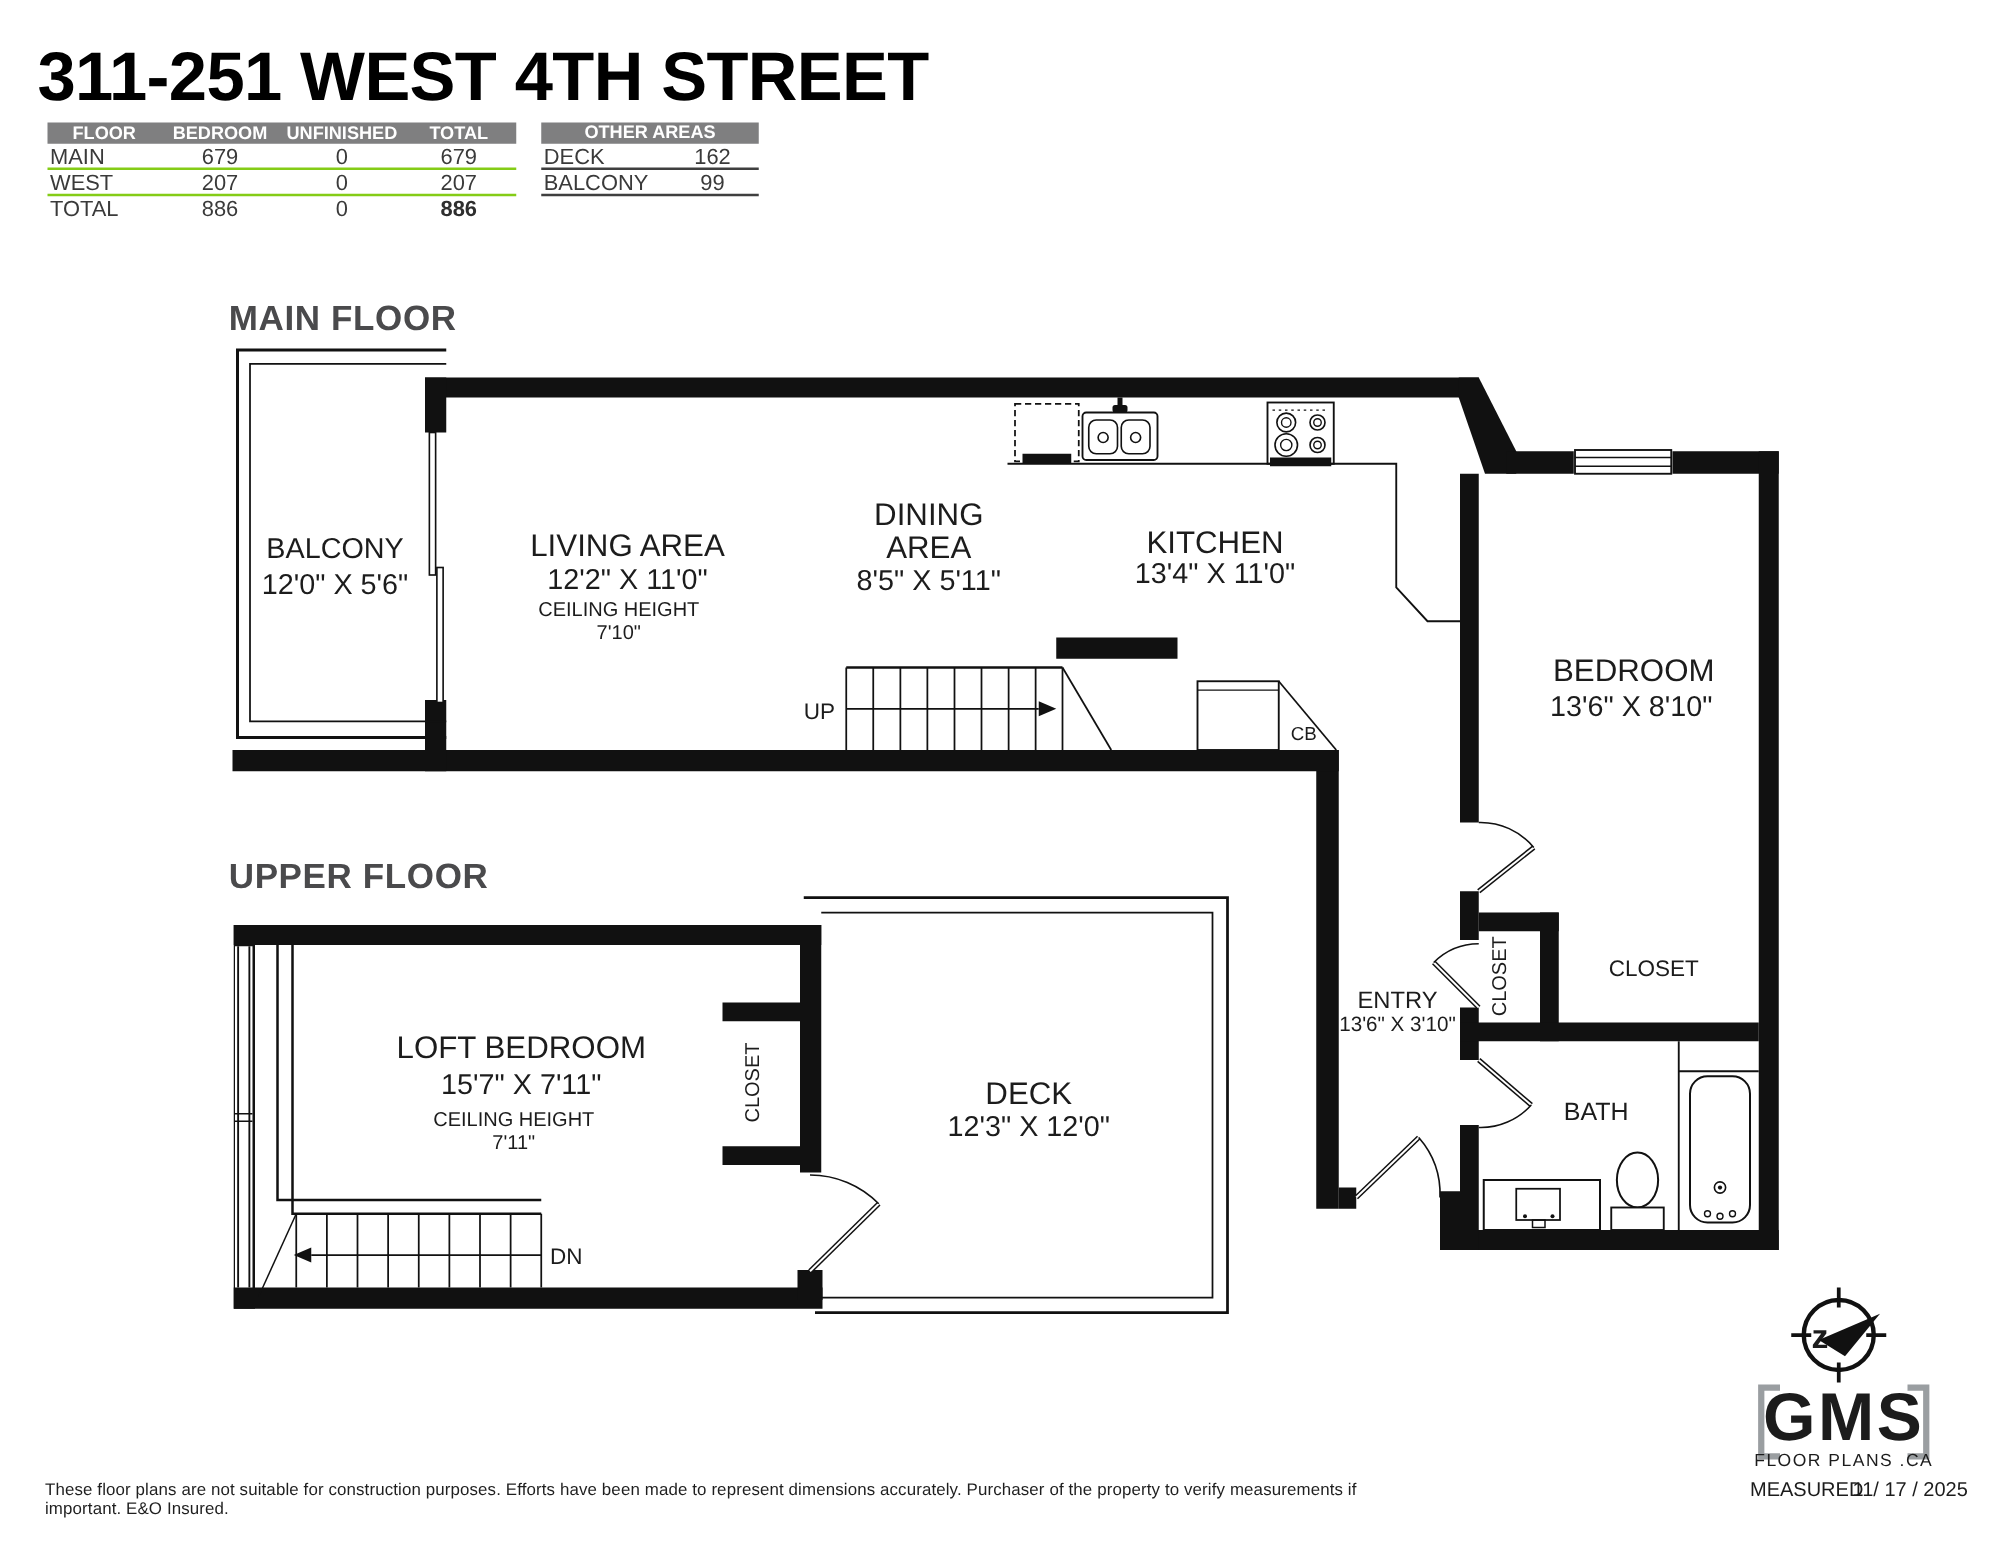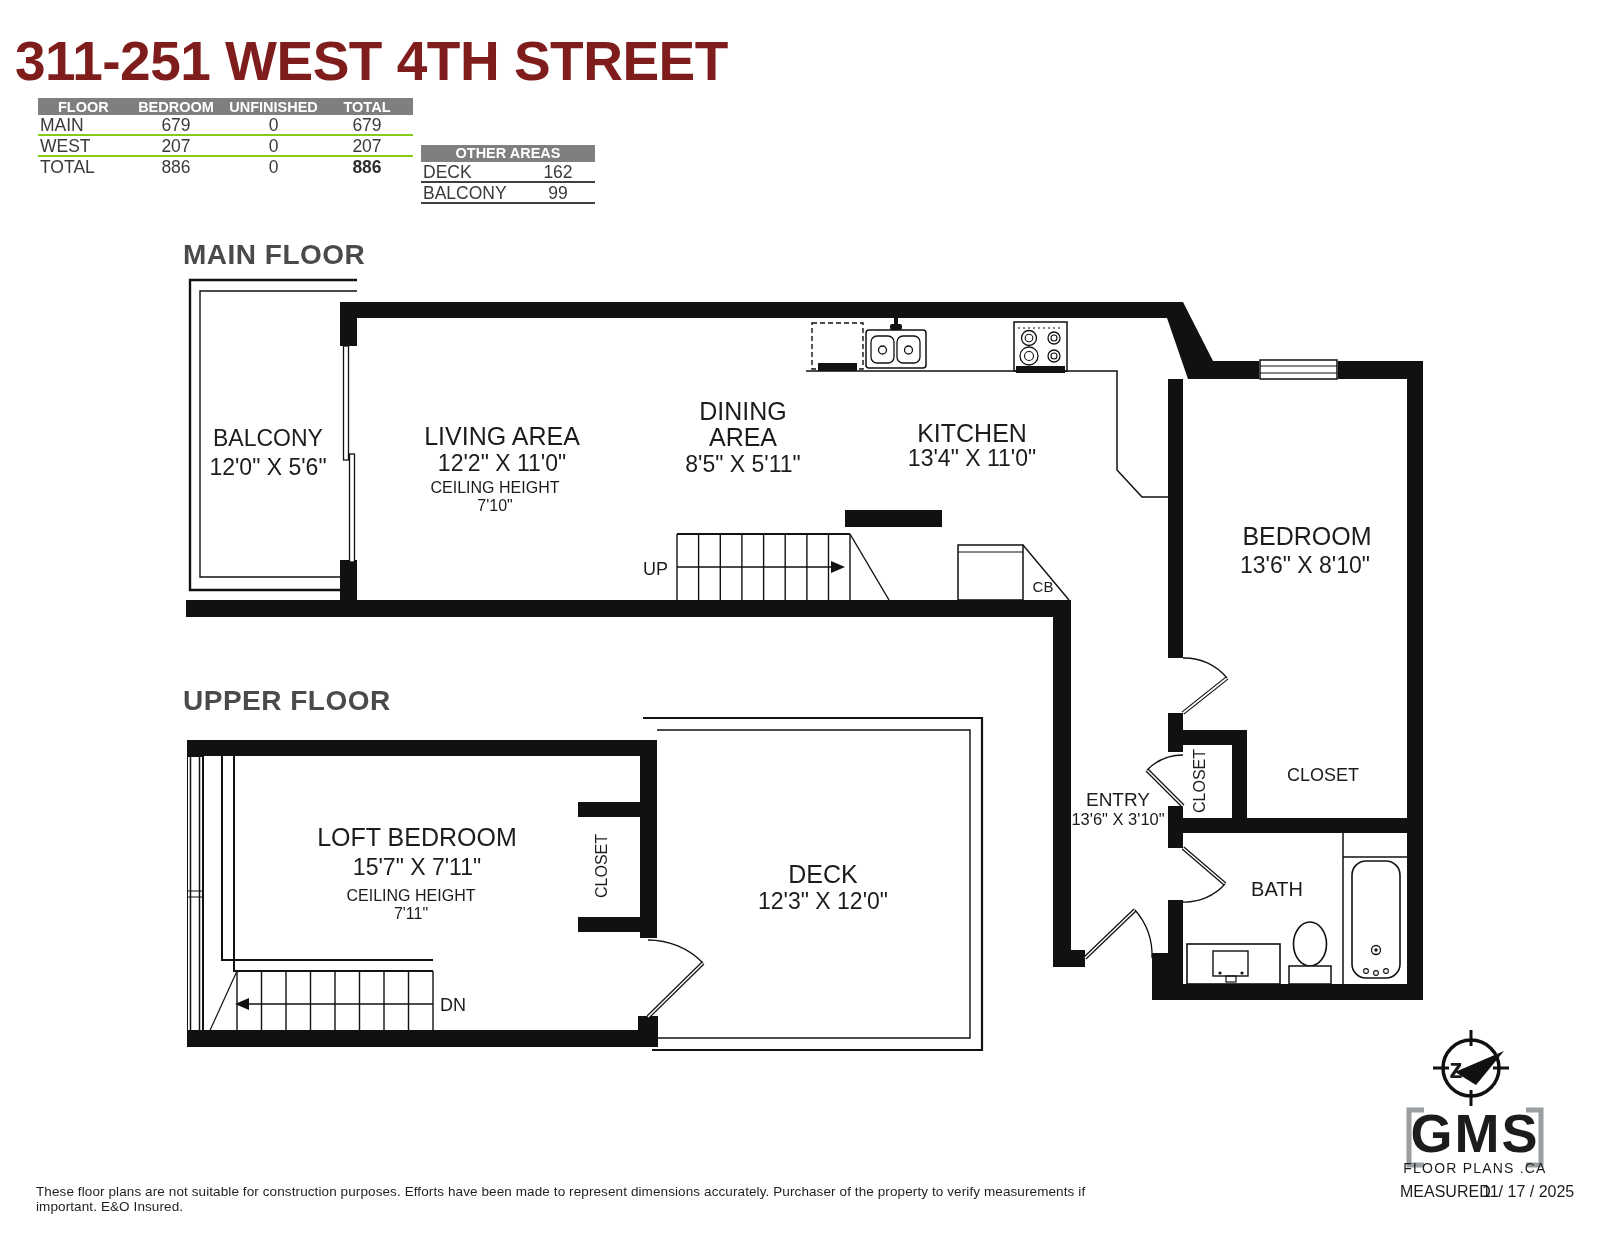--- a/index.html
+++ b/index.html
@@ -1,33 +1,33 @@
 <!DOCTYPE html>
 <html><head>
 <meta charset="utf-8">
 <style>
   html,body{margin:0;padding:0;background:#fff;}
   .page{position:relative;width:1600px;height:1236px;background:#fff;overflow:hidden;
         font-family:"Liberation Sans",sans-serif;}
-  .page-title{position:absolute;left:15px;top:34px;font-size:55px;font-weight:bold;
-        color:#7f1d1d;letter-spacing:-0.5px;line-height:1;white-space:nowrap;text-align:right;}
+  .page-title{position:absolute;left:30px;top:34px;font-size:55px;font-weight:bold;
+        color:#000000;letter-spacing:-0.5px;line-height:1;white-space:nowrap;text-align:right;}
   
   .ftable{position:absolute;left:38px;top:98px;width:375px;}
   .ftable .bar{display:grid;grid-template-columns:88px 100px 95px 92px;background:#7f7f80;
         height:17px;align-items:center;color:#fff;font-size:14.5px;font-weight:bold;}
   .ftable .bar div{text-align:center;}
   .ftable .bar div:first-child{text-align:left;padding-left:20px;}
   .frow{display:grid;grid-template-columns:88px 100px 95px 92px;height:19px;
         align-items:center;font-size:17.5px;color:#3a3a3a;}
   .frow div{text-align:center;}
   .frow div:first-child{text-align:left;padding-left:2px;}
   .frow.lined{border-bottom:2px solid #84cc16;}
   .frow .b{font-weight:bold;color:#2e2e2e;}
   
-  .otable{position:absolute;left:421px;top:98px;width:174px;margin-top:47px;}
+  .otable{position:absolute;left:433px;top:98px;width:174px;}
   .otable .bar{background:#7f7f80;height:17px;color:#fff;font-size:14.5px;font-weight:bold;
         text-align:center;line-height:17px;}
   .orow{display:grid;grid-template-columns:100px 74px;height:19px;align-items:center;
         font-size:17.5px;color:#3a3a3a;border-bottom:2px solid #3f3f3f;}
   .orow div:first-child{text-align:left;padding-left:2px;}
   .orow div:last-child{text-align:center;}
   .disclaimer{position:absolute;left:36px;top:1184px;width:1060px;font-size:13.5px;
         color:#1f1f1f;letter-spacing:0.1px;}
   svg.plan{position:absolute;left:0;top:0;}
   svg text{font-family:"Liberation Sans",sans-serif;fill:#1c1c1c;}

